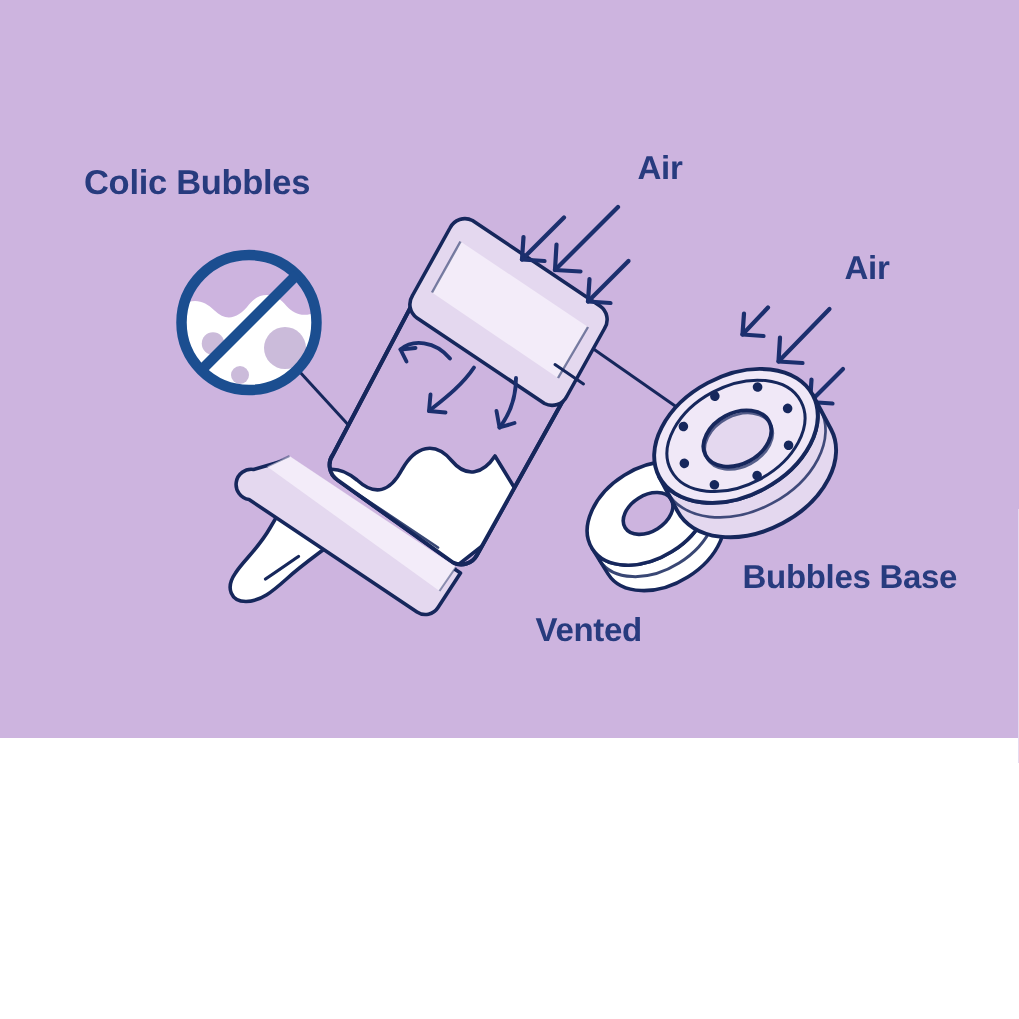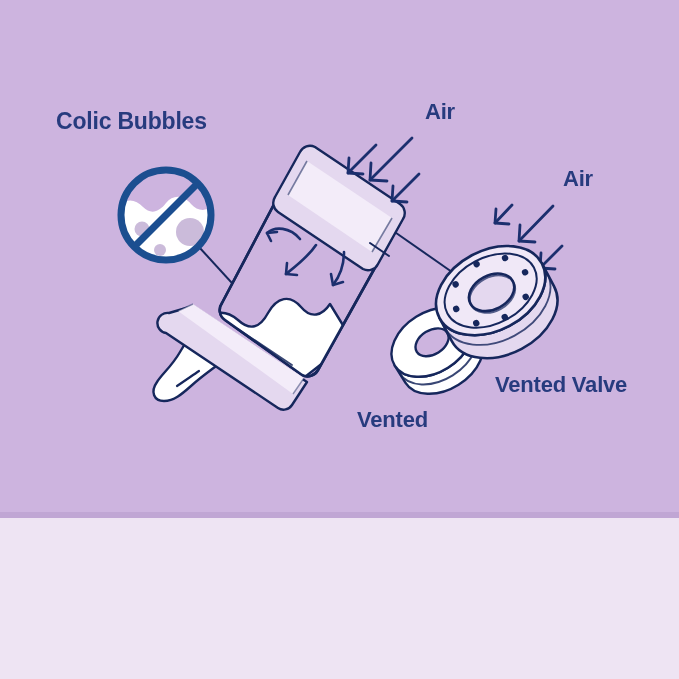--- a/index.html
+++ b/index.html
@@ -6,21 +6,21 @@
     margin: 0;
     padding: 0;
     background: #ffffff;
   }
   body {
     font-family: "Liberation Sans", sans-serif;
   }
   #infographic {
     position: relative;
     width: 679px;
-    height: 679px;
+    height: 492px;
     overflow: hidden;
     background: #CDB4DF;
   }
   #illustration-panel {
     position: absolute;
     left: 0;
     top: 0;
     width: 679px;
     height: 516px;
     background: #CDB4DF;
@@ -295,21 +295,21 @@
     </svg>
 
     <div class="dlabel" id="label-colic-bubbles">Colic Bubbles</div>
 
     <div class="dlabel" id="label-air-top">Air</div>
 
     <div class="dlabel" id="label-air-right">Air</div>
 
     <div class="dlabel" id="label-valve">Vented</div>
 
-    <div class="dlabel" id="label-vented-base">Vented Valve</div>
+    <div class="dlabel" id="label-vented-base">Bubbles Base</div>
 
   </div>
 
   <div id="panel-divider"></div>
 
   <div id="caption-panel">
     
     
   </div>
 

